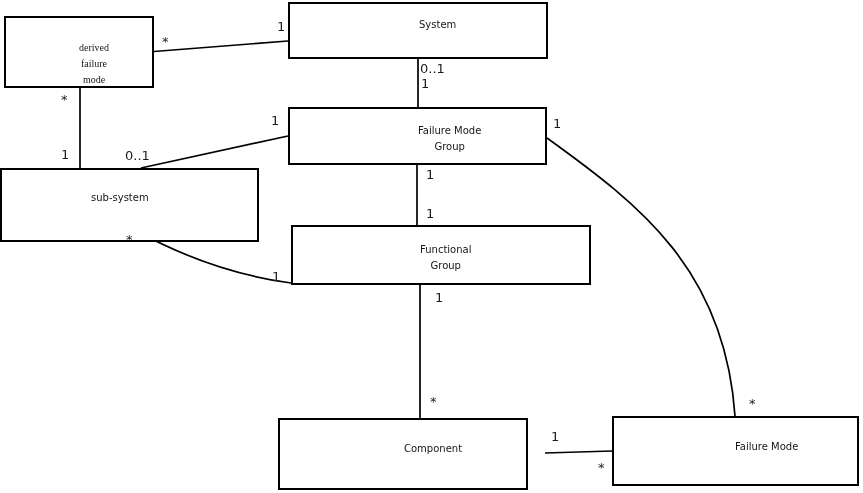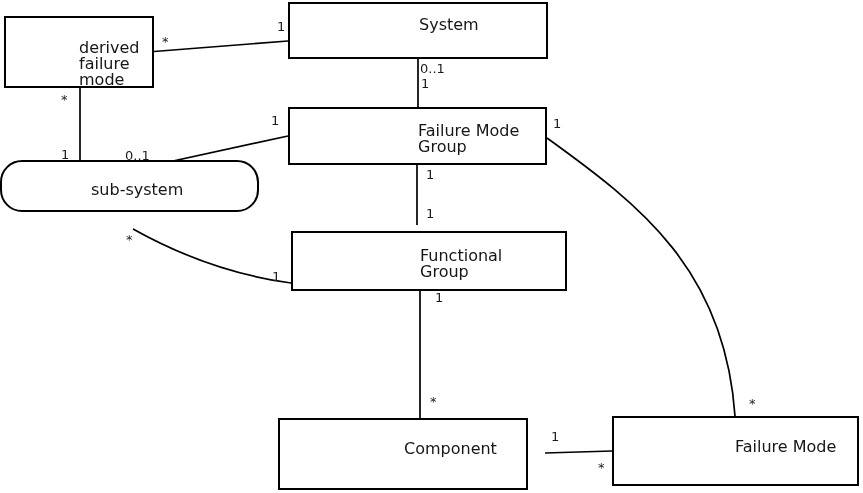--- a/index.html
+++ b/index.html
@@ -17,38 +17,39 @@
     width: 863px; height: 493px;
   }
   .entity-box {
     position: absolute;
     box-sizing: border-box;
     border: 2px solid #000000;
     background: #ffffff;
   }
   .entity-label {
     position: absolute;
-    font-size: 16px;
+    font-size: 10px;
     line-height: 16px;
     color: #161616;
     white-space: pre;
+    text-align: center;
   }
   .mult {
     position: absolute;
     font-size: 13px;
     line-height: 13px;
     color: #1c1c1c;
     white-space: pre;
   }
   
-  .b-dfm        { left: 4px;   top: 16px;  width: 150px; height: 72px; }
+  .b-dfm        { left: 4px;   top: 16px;  width: 150px; height: 72px; font-family: Liberation Serif, serif; }
   .b-system     { left: 288px; top: 2px;   width: 260px; height: 57px; }
   .b-fmg        { left: 288px; top: 107px; width: 259px; height: 58px; }
-  .b-subsystem  { left: 0px;   top: 160px; width: 259px; height: 52px; border-radius: 22px; }
-  .b-fg         { left: 291px; top: 231px; width: 276px; height: 60px; }
+  .b-subsystem  { left: 0px;   top: 168px; width: 259px; height: 74px; }
+  .b-fg         { left: 291px; top: 225px; width: 300px; height: 60px; }
   .b-component  { left: 278px; top: 418px; width: 250px; height: 72px; }
   .b-fm         { left: 612px; top: 416px; width: 247px; height: 70px; }
   
   .b-dfm       .entity-label { left: 73px;  top: 22px; }
   .b-system    .entity-label { left: 129px; top: 13px; }
   .b-fmg       .entity-label { left: 128px; top: 14px; }
   .b-subsystem .entity-label { left: 89px;  top: 20px; }
   .b-fg        .entity-label { left: 127px; top: 15px; }
   .b-component .entity-label { left: 124px; top: 21px; }
   .b-fm        .entity-label { left: 121px; top: 21px; }

